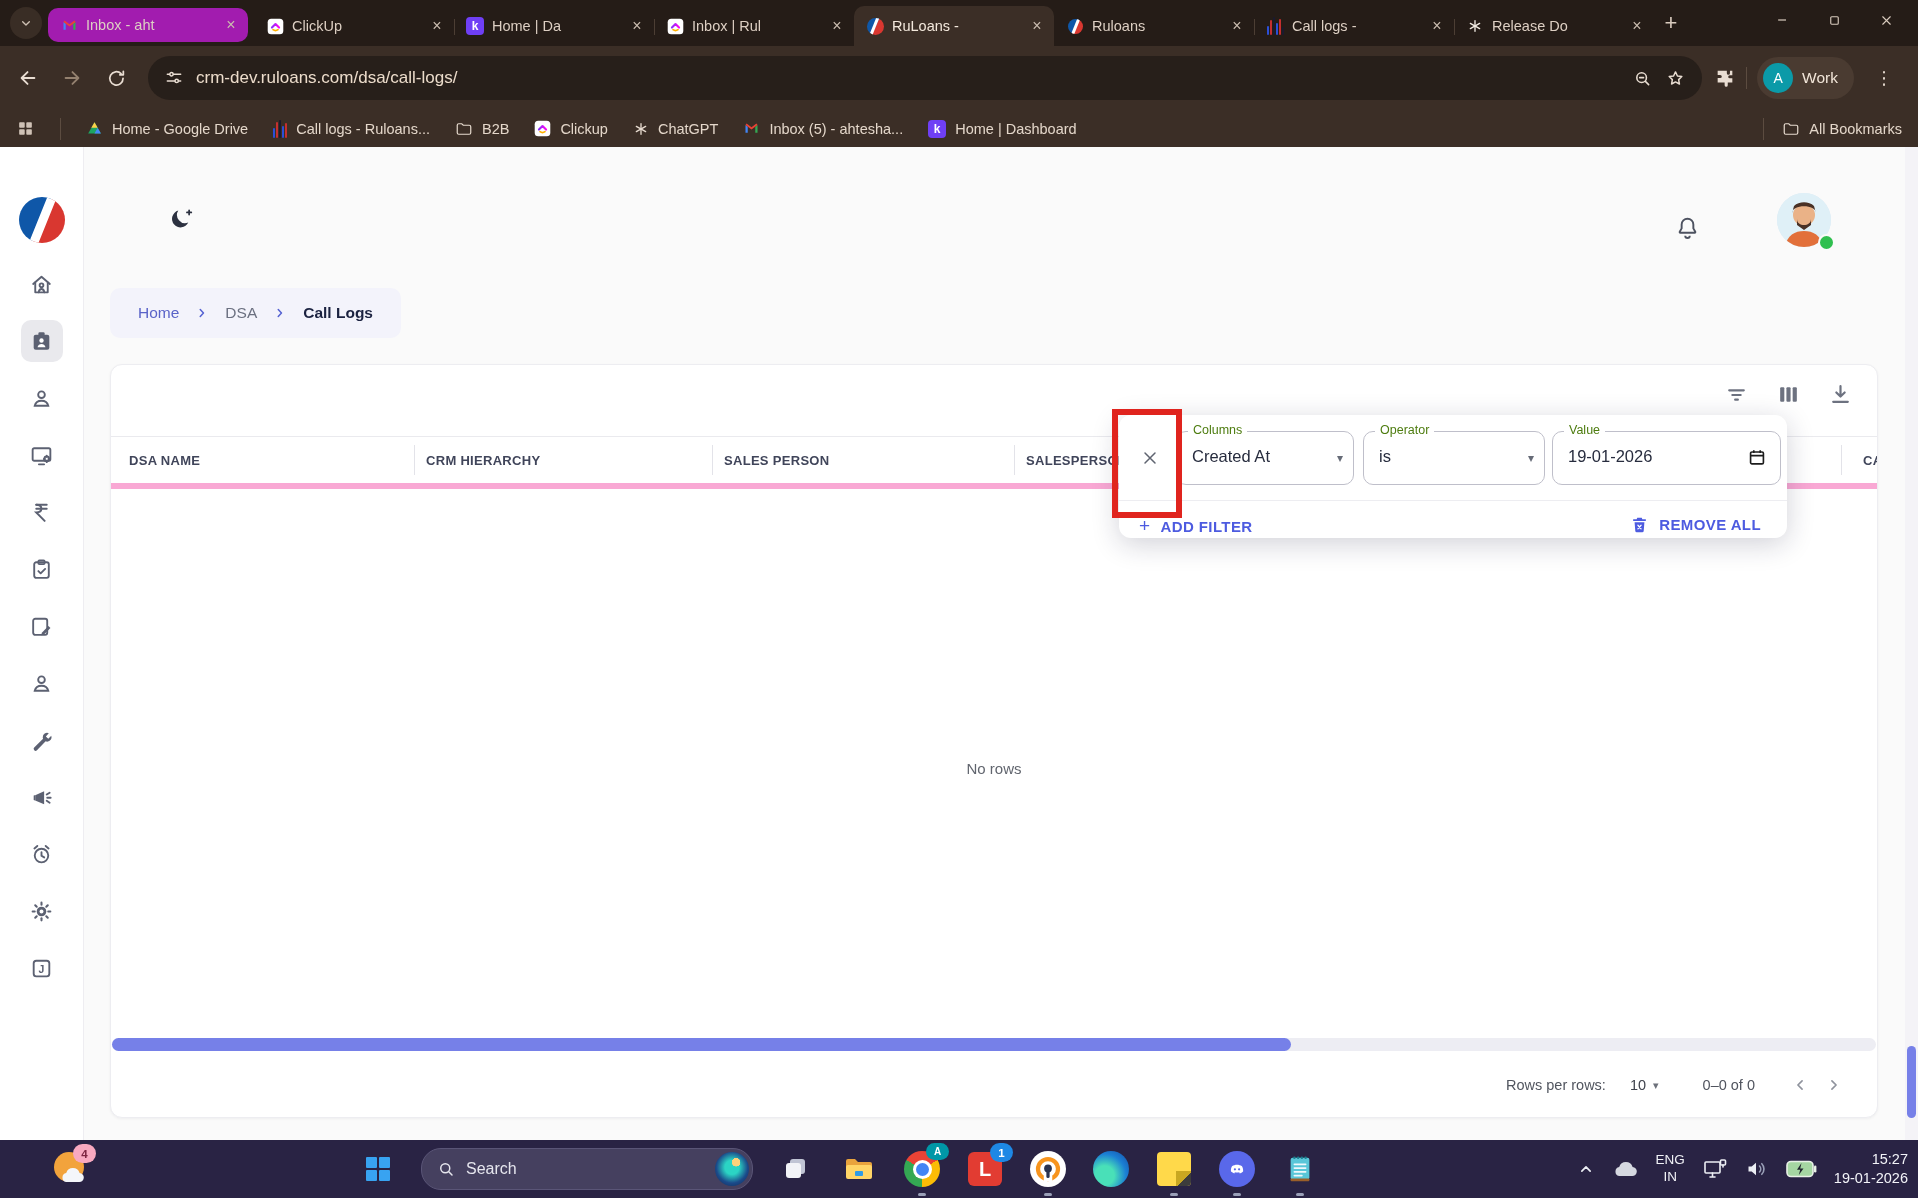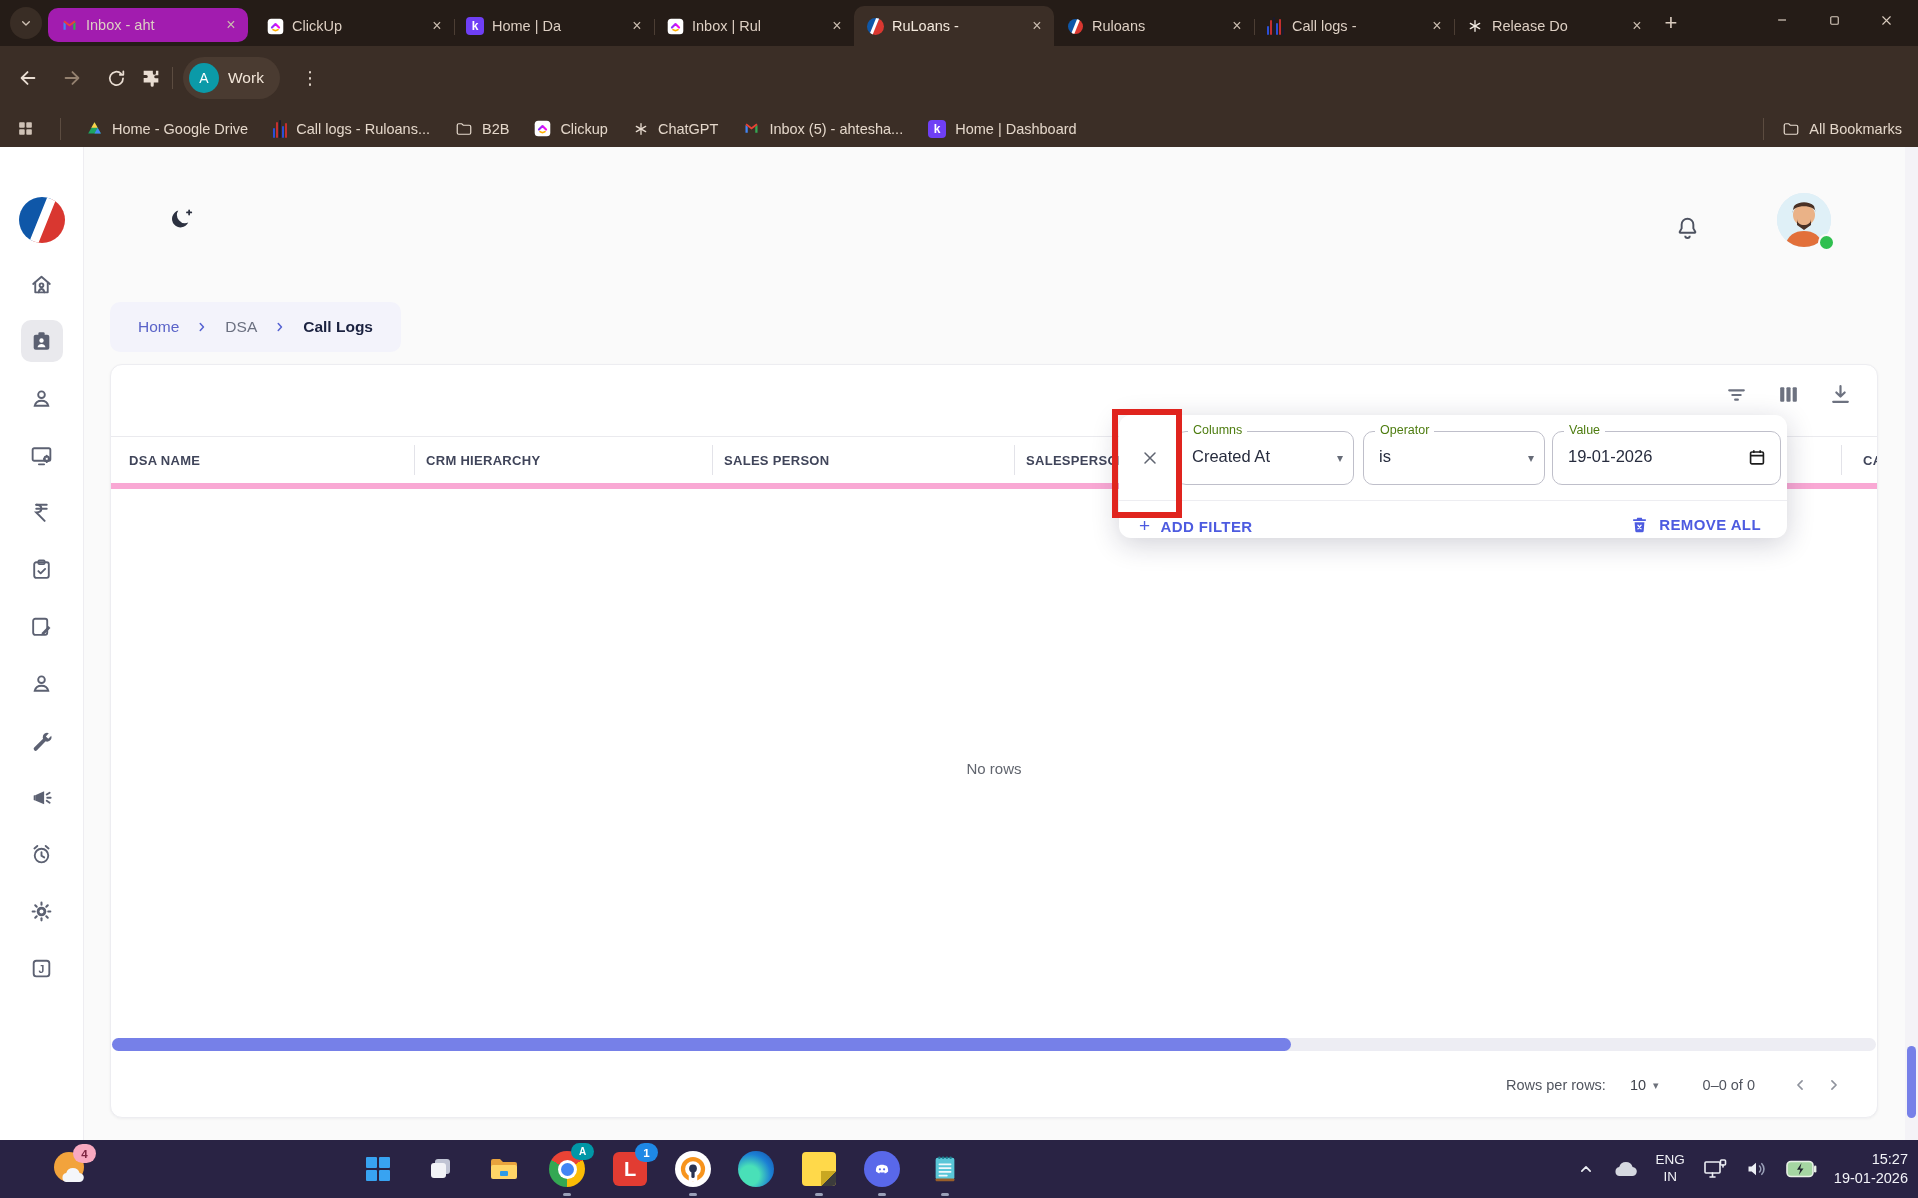--- a/index.html
+++ b/index.html
@@ -51,21 +51,21 @@
     background:linear-gradient(115deg,#0f57a8 47%,#d93730 53%);}
   .logo::after{content:"";position:absolute;left:19px;top:-6px;width:9px;height:60px;background:#fff;
     transform:rotate(22deg);border-radius:5px;}
   .sitem{width:42px;height:42px;border-radius:10px;display:flex;align-items:center;justify-content:center;
     margin-bottom:15px;color:#5c6172;flex:0 0 auto;}
   .sitem.active{background:#e9e9ed;}
   .content{position:absolute;left:83px;top:0;right:0;bottom:0;}
   .iconbtn{position:absolute;width:36px;height:36px;display:flex;align-items:center;justify-content:center;}
   .avatar{position:absolute;left:1694px;top:46px;width:54px;height:54px;border-radius:50%;overflow:hidden;background:#dce9f4;}
   .avdot{position:absolute;left:1735px;top:87px;width:13px;height:13px;border-radius:50%;background:#2fbf4f;border:2px solid #fafafa;}
-  .crumb{position:absolute;left:27px;top:155px;height:50px;background:#f3f3fb;border-radius:10px;
+  .crumb{position:absolute;left:27px;top:141px;height:50px;background:#f3f3fb;border-radius:10px;
     display:flex;align-items:center;padding:0 28px;gap:16px;font-size:15.5px;}
   .crumb .home{color:#5a63c8;}
   .crumb .mid{color:#6b7080;}
   .crumb .cur{color:#1b2240;font-weight:bold;}
   .card{position:absolute;left:27px;right:40px;top:217px;height:752px;background:#fff;
     border:1px solid #ededf1;border-radius:12px;box-shadow:0 1px 3px rgba(20,20,40,.05);}
   .cardtools{position:absolute;top:17px;right:24px;display:flex;gap:27px;color:#6d7280;}
   .thead{position:absolute;top:71px;left:0;right:0;height:46px;border-top:1px solid #eaeaee;border-bottom:6px solid #f9a8d4;overflow:hidden;}
   .th{position:absolute;top:0;height:100%;display:flex;align-items:center;font-size:13px;font-weight:bold;
     color:#40455a;letter-spacing:.3px;white-space:nowrap;}
@@ -276,20 +276,40 @@
           <path d="M5 12h13M12.5 5.5 19 12l-6.5 6.5" fill="none" stroke="currentColor" stroke-width="2" stroke-linecap="round" stroke-linejoin="round"></path>
         </svg>
       </div>
     <div class="navic">
         <svg width="21" height="21" viewBox="0 0 24 24">
           <path d="M19.5 11.8A7.6 7.6 0 1 1 17.2 6.4" fill="none" stroke="currentColor" stroke-width="2" stroke-linecap="round"></path>
           <path d="M19.8 3.8v4h-4" fill="none" stroke="currentColor" stroke-width="2" stroke-linecap="round" stroke-linejoin="round"></path>
         </svg>
       </div>
 
+    <div class="urlbar">
+      <svg width="20" height="20" viewBox="0 0 24 24">
+          <g fill="none" stroke="#e9ddd2" stroke-width="1.8" stroke-linecap="round">
+            <path d="M4 7.5h2.5M11.5 7.5H20M4 15.5h9M17.5 15.5H20"></path>
+            <circle cx="9" cy="7.5" r="2"></circle>
+            <circle cx="15.2" cy="15.5" r="2"></circle>
+          </g>
+        </svg>
+      <span class="url">crm-dev.ruloans.com/dsa/call-logs/</span>
+      <span class="urlsp"></span>
+      <svg width="21" height="21" viewBox="0 0 24 24">
+          <g fill="none" stroke="#e9ddd2" stroke-width="1.8" stroke-linecap="round">
+            <circle cx="11" cy="11" r="5.5"></circle>
+            <path d="M15.3 15.3 19 19M8.8 11h4.4"></path>
+          </g>
+        </svg>
+      <svg width="21" height="21" viewBox="0 0 24 24">
+          <path d="M12 4.5l2.2 4.6 5 .7-3.6 3.5.9 5-4.5-2.4-4.5 2.4.9-5L4.8 9.8l5-.7z" fill="none" stroke="#e9ddd2" stroke-width="1.7" stroke-linejoin="round"></path>
+        </svg>
+    </div>
 
     <div class="tbright">
       <svg width="22" height="22" viewBox="0 0 24 24">
           <path d="M10 4h4v2.8a1.7 1.7 0 0 0 3.4 0V4H20v5h-2.8a1.7 1.7 0 0 0 0 3.4H20V17h-5v2.8a1.7 1.7 0 0 1-3.4 0V17H4v-5h2.8a1.7 1.7 0 0 0 0-3.4H4V4h6z" fill="#e9ddd2"></path>
         </svg>
       <span class="vdiv"></span>
       <div class="profile">
         <span class="pav">A</span>
         <span>Work</span>
       </div>
@@ -655,20 +675,30 @@
       <div class="tbi">
         <svg width="26" height="26" viewBox="0 0 26 26">
             <g fill="#38a3f1">
               <rect x="1" y="1" width="11" height="11" rx="1"></rect>
               <rect x="14" y="1" width="11" height="11" rx="1"></rect>
               <rect x="1" y="14" width="11" height="11" rx="1"></rect>
               <rect x="14" y="14" width="11" height="11" rx="1"></rect>
             </g>
           </svg>
       </div>
+      <div class="search">
+        <svg width="18" height="18" viewBox="0 0 24 24">
+            <g fill="none" stroke="#e6e6ee" stroke-width="2" stroke-linecap="round">
+              <circle cx="11" cy="11" r="6"></circle>
+              <path d="M15.7 15.7 20 20"></path>
+            </g>
+          </svg>
+        <span>Search</span>
+        <span class="bingimg"></span>
+      </div>
       <div class="tbi">
         <svg width="28" height="28" viewBox="0 0 28 28">
             <rect x="8" y="4" width="15" height="15" rx="3" fill="#c0c4d4"></rect>
             <rect x="4" y="8" width="15" height="15" rx="3" fill="#f2f3f7"></rect>
           </svg>
       </div>
       <div class="tbi">
         <svg width="32" height="28" viewBox="0 0 32 28">
             <path d="M3 6a2 2 0 0 1 2-2h7l3 3h12a2 2 0 0 1 2 2v3H3z" fill="#e8a33d"></path>
             <rect x="3" y="10" width="26" height="14" rx="2" fill="#ffd567"></rect>

